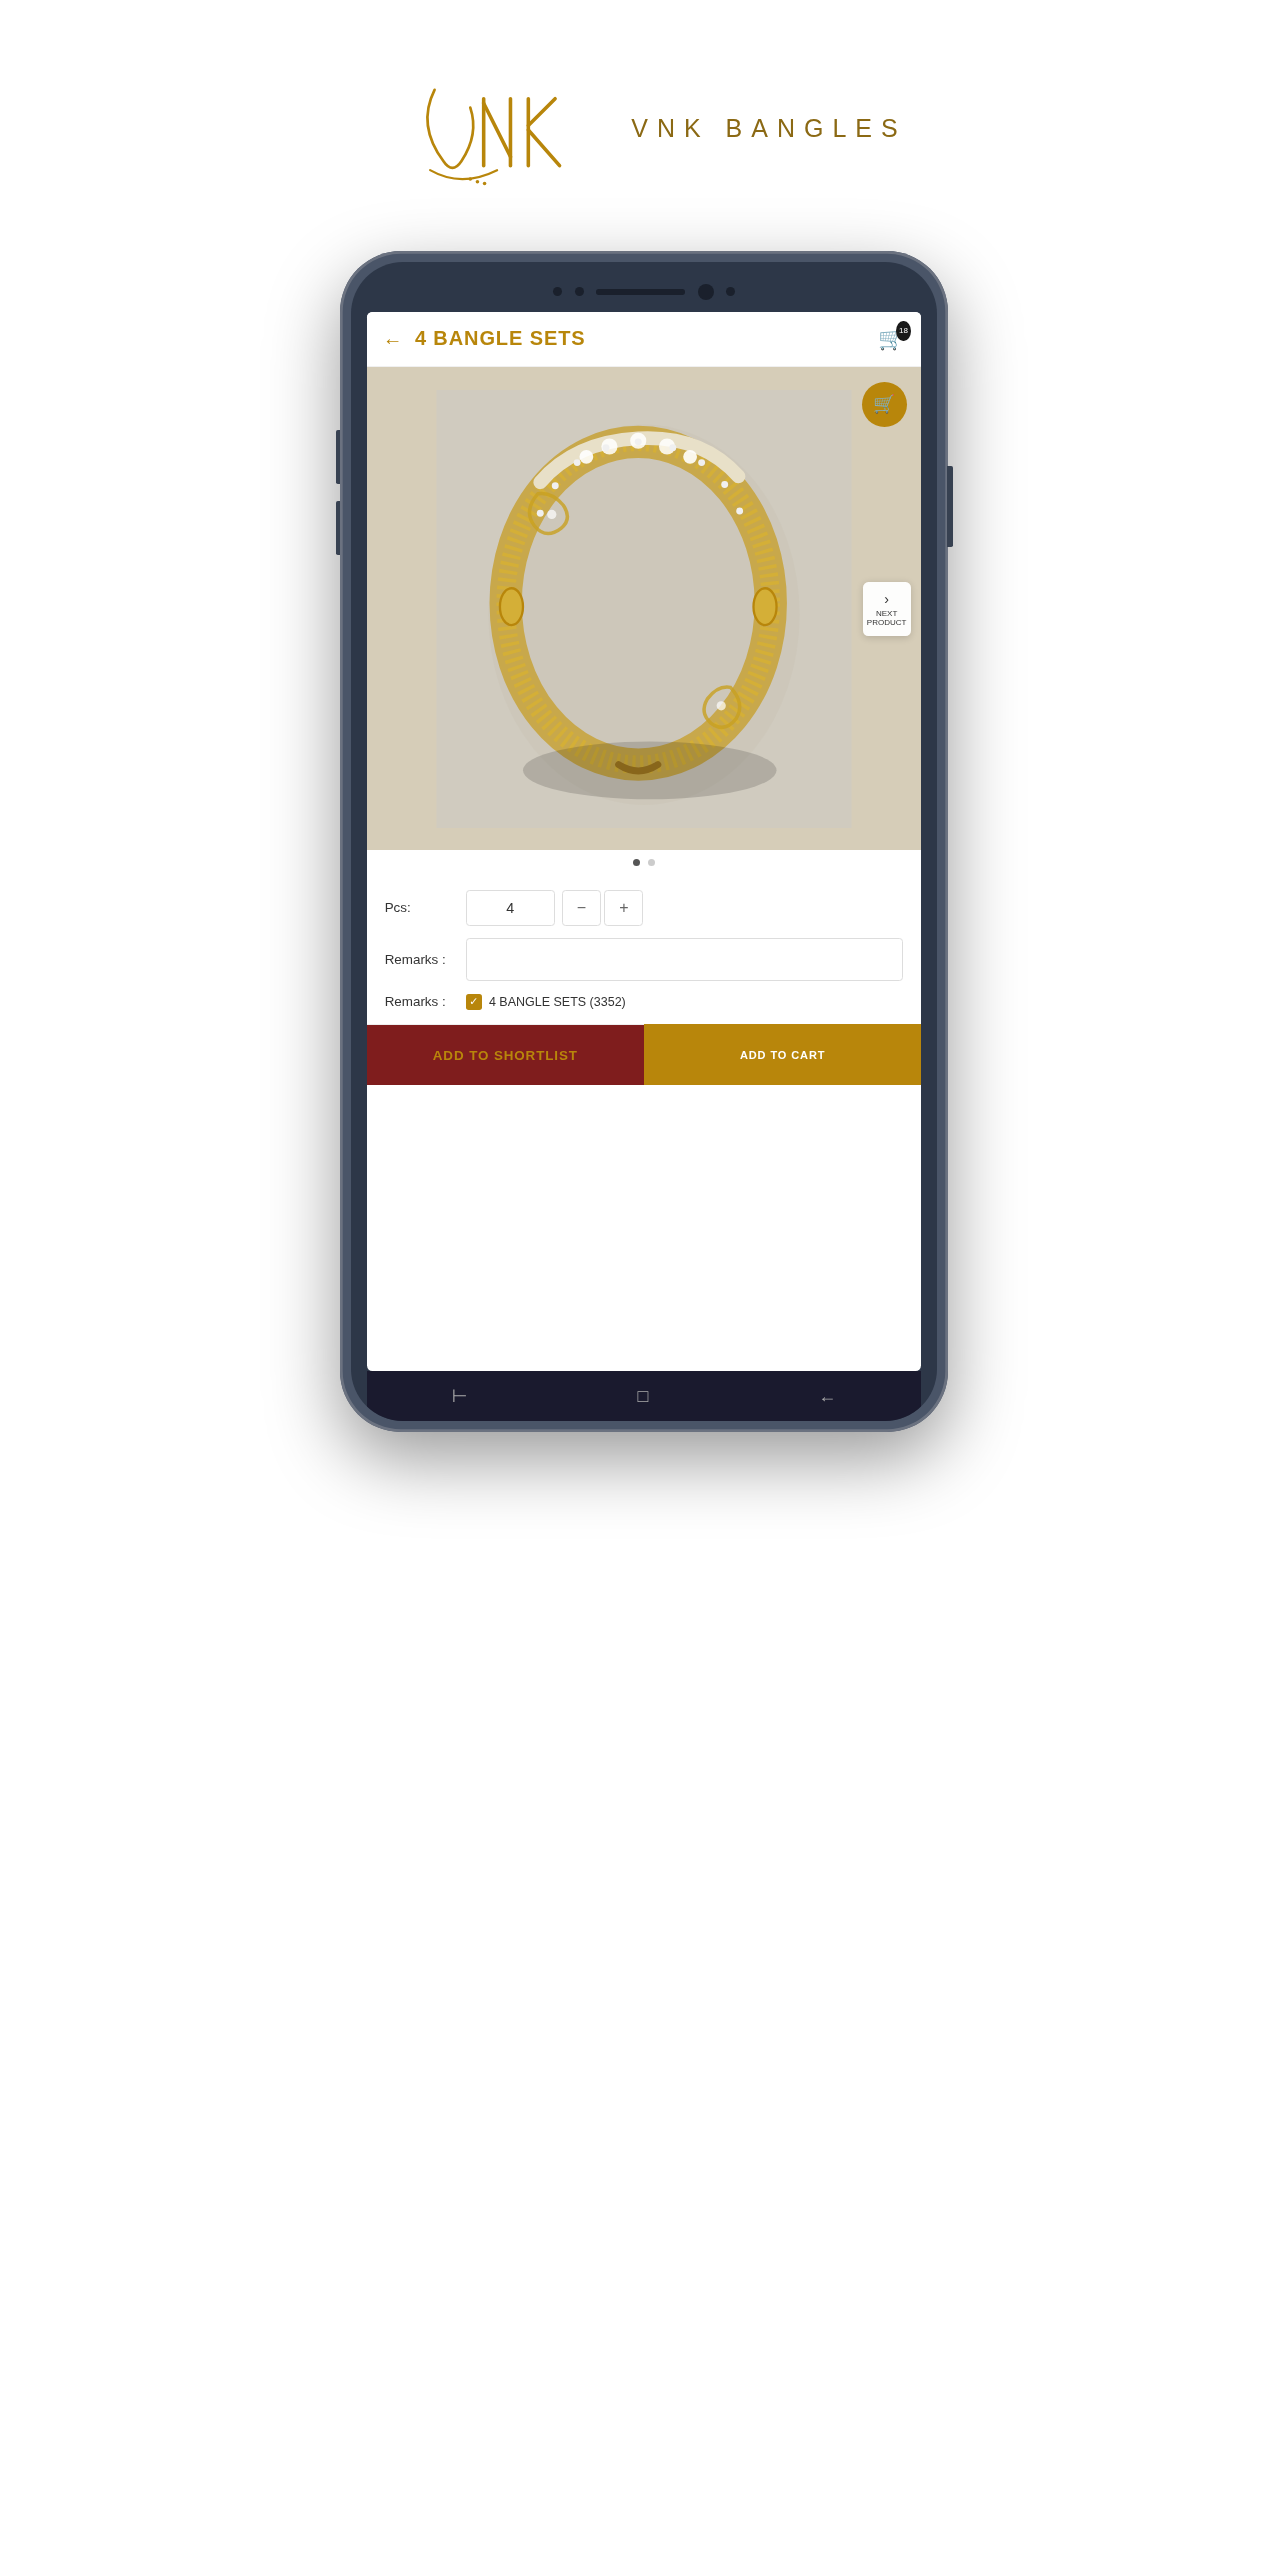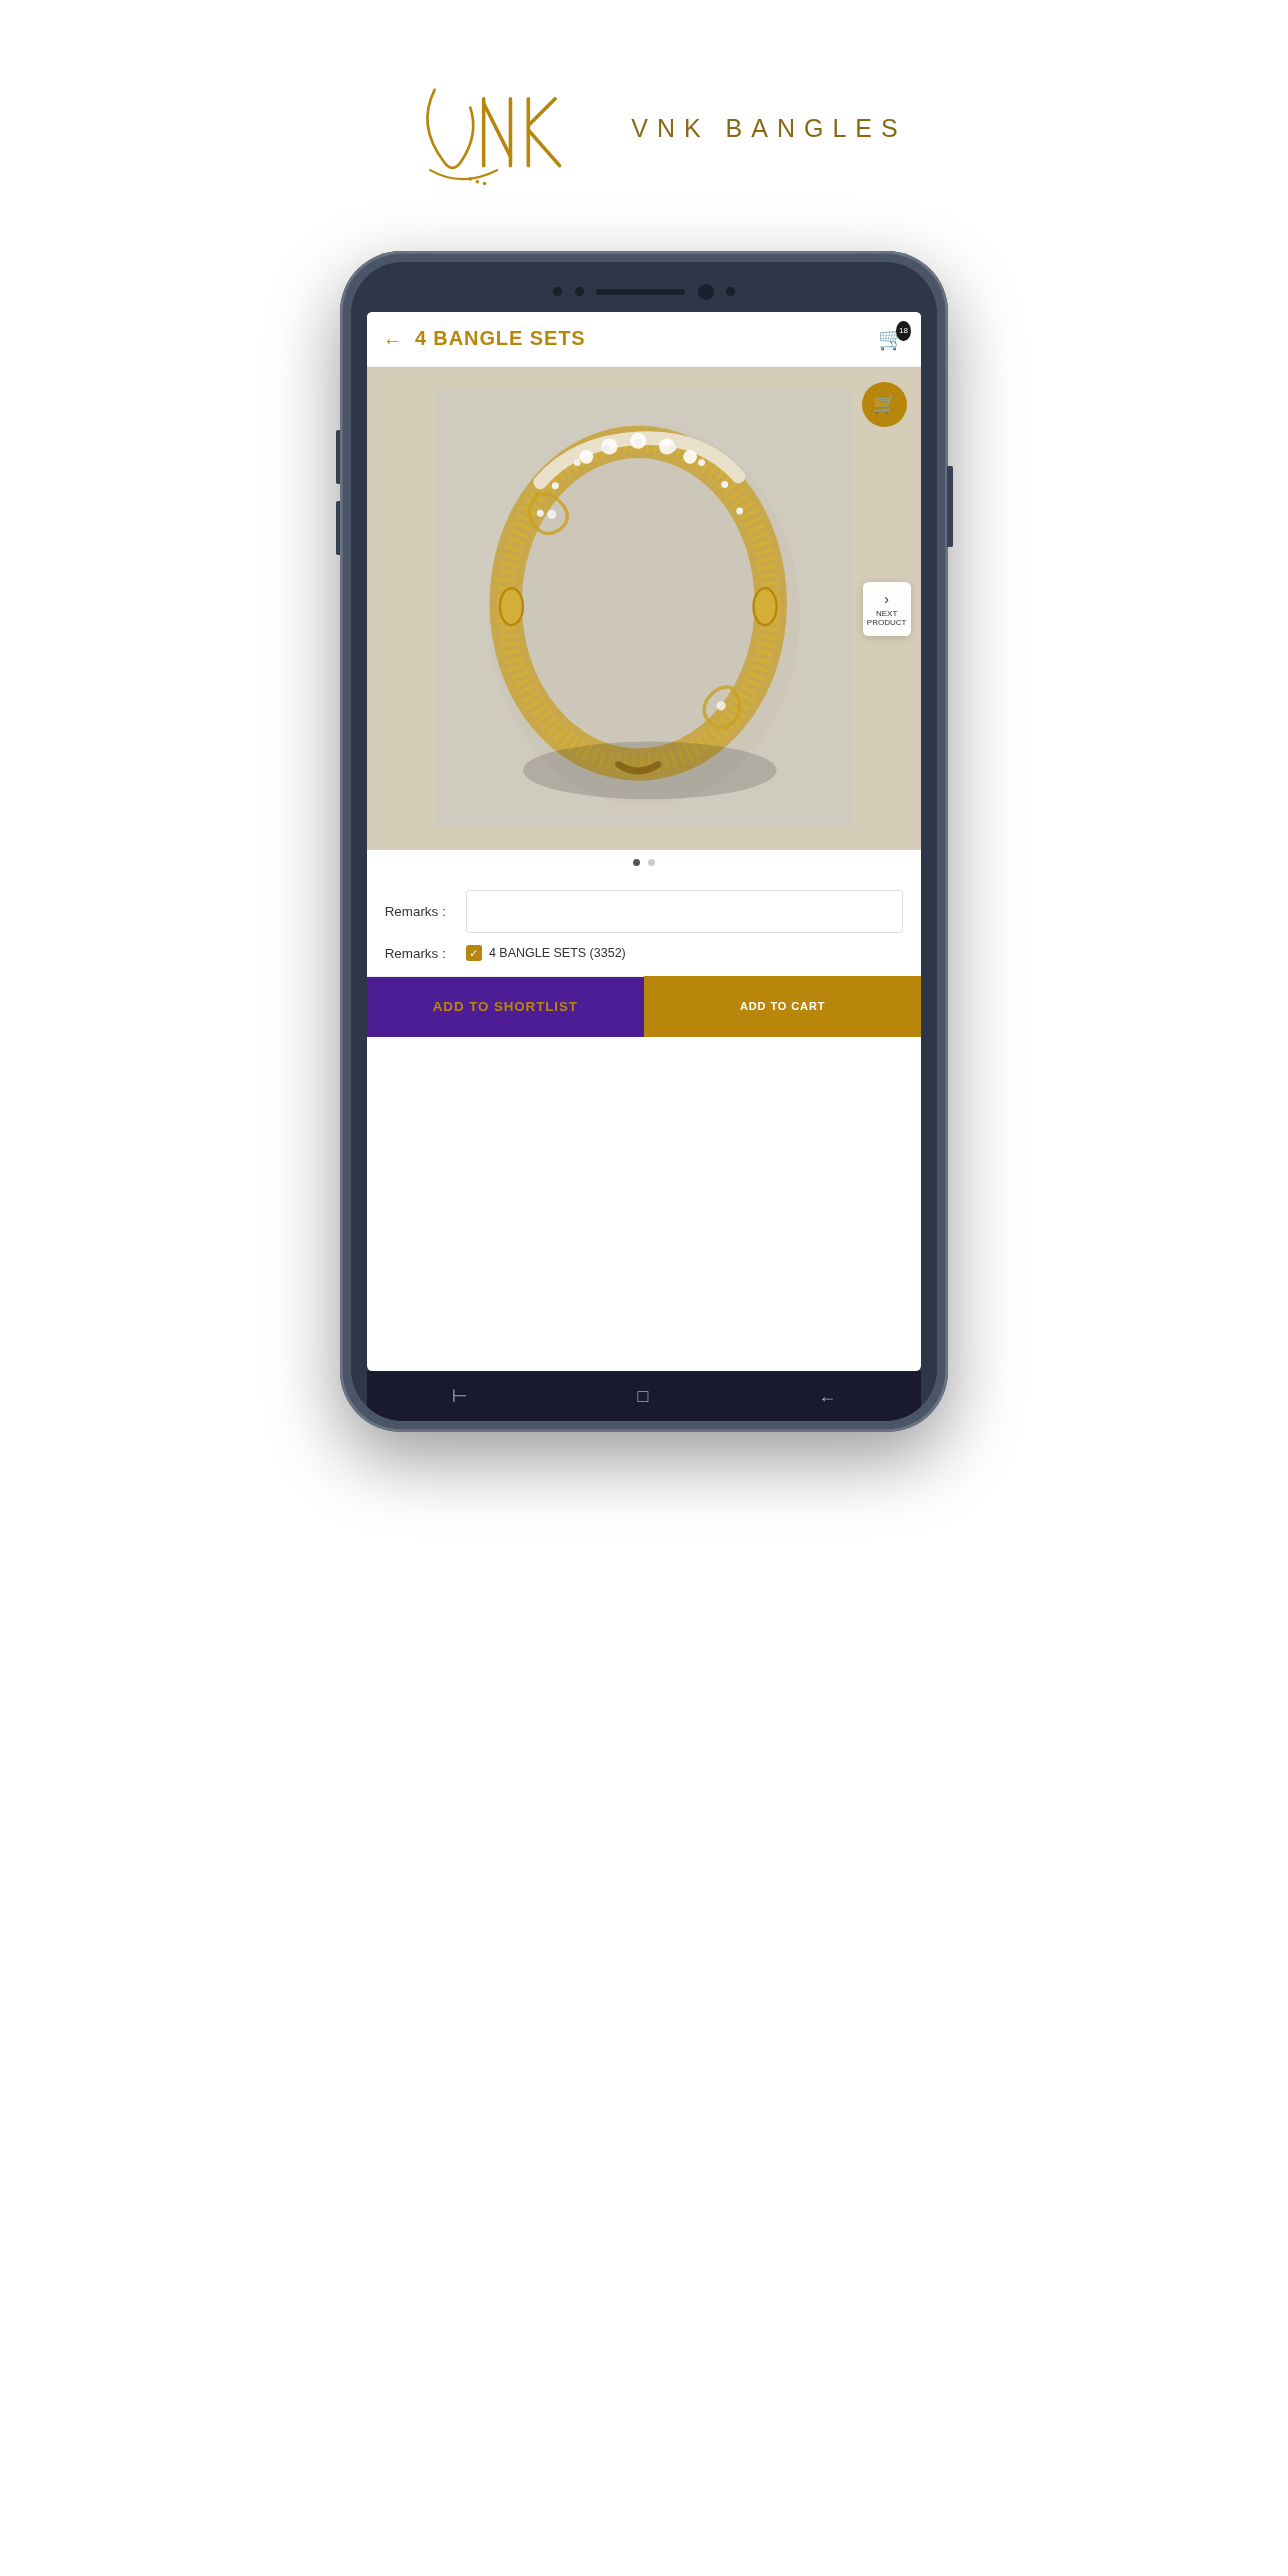--- a/index.html
+++ b/index.html
@@ -337,21 +337,21 @@
 
     
     .bottom-buttons {
       display: flex;
       flex-shrink: 0;
     }
 
     .shortlist-btn {
       flex: 1;
       height: 61px;
-      background: #4c1d95;
+      background: #7f1d1d;
       color: #b8860b;
       border: none;
       font-size: 13.4px;
       font-weight: 700;
       letter-spacing: 0.9px;
       cursor: pointer;
       border-top: 0.9px solid #eee;
     }
 
     .add-cart-btn {
@@ -514,20 +514,28 @@
           </div>
         </div>
 
         <div class="image-dots">
           <div class="dot active"></div>
           <div class="dot"></div>
         </div>
 
         <div class="form-area">
 
+          <div class="form-row">
+            <span class="form-label">Pcs:</span>
+            <div class="qty-control">
+              <div class="qty-display">4</div>
+              <button class="qty-btn minus">−</button>
+              <button class="qty-btn">+</button>
+            </div>
+          </div>
 
           <div class="form-row">
             <span class="form-label">Remarks :</span>
             <input type="text" class="form-input remarks-input" style="">
           </div>
 
           <div class="form-row select-row">
             <span class="form-label">Remarks :</span>
             <div class="checkbox-item">
               <div class="checkbox">✓</div>

